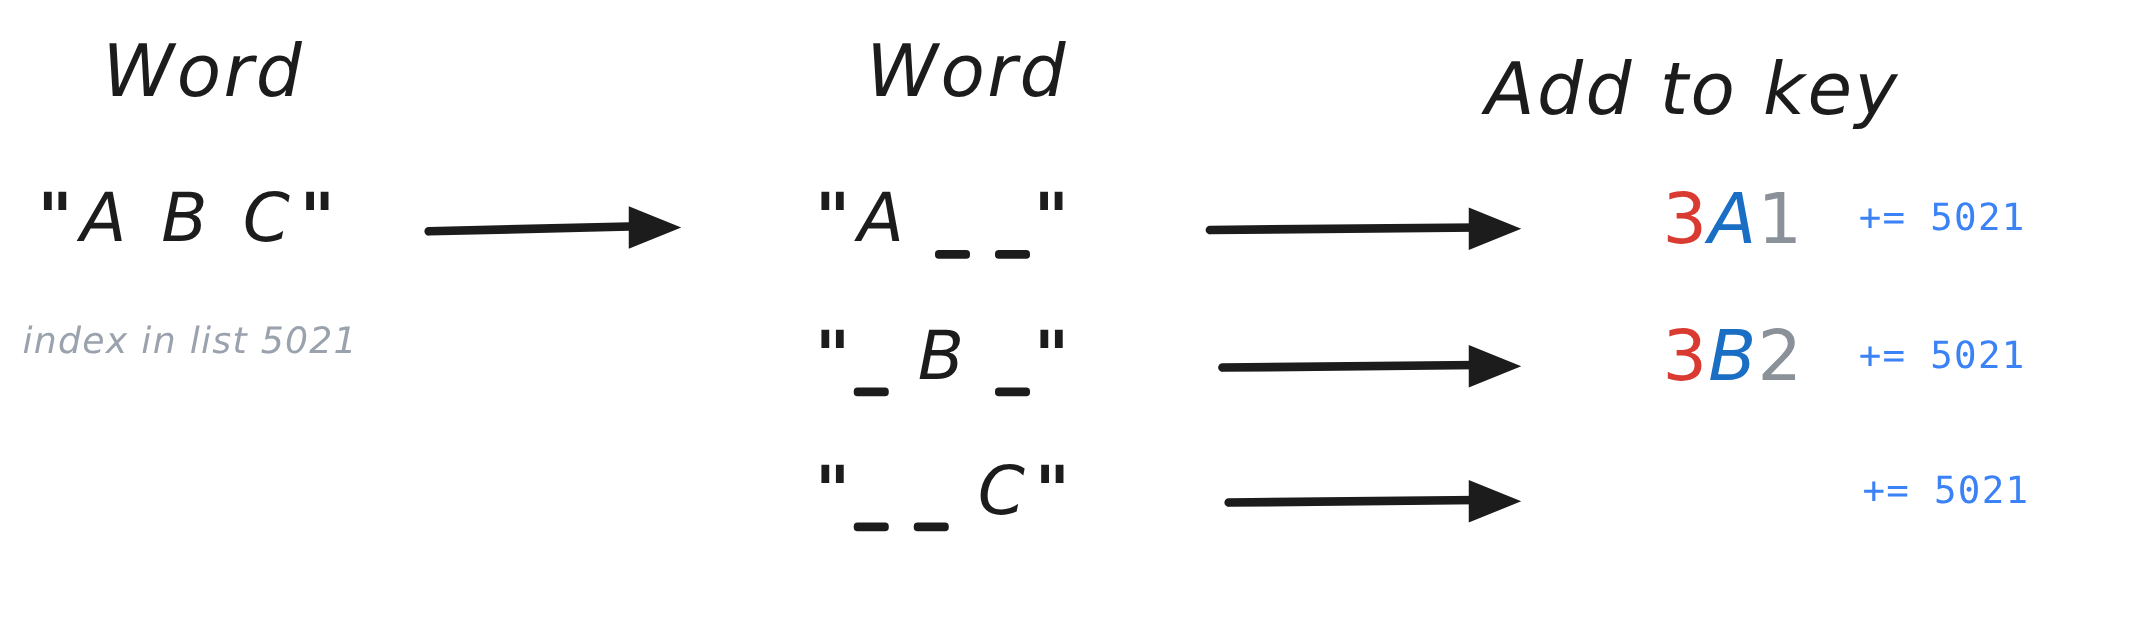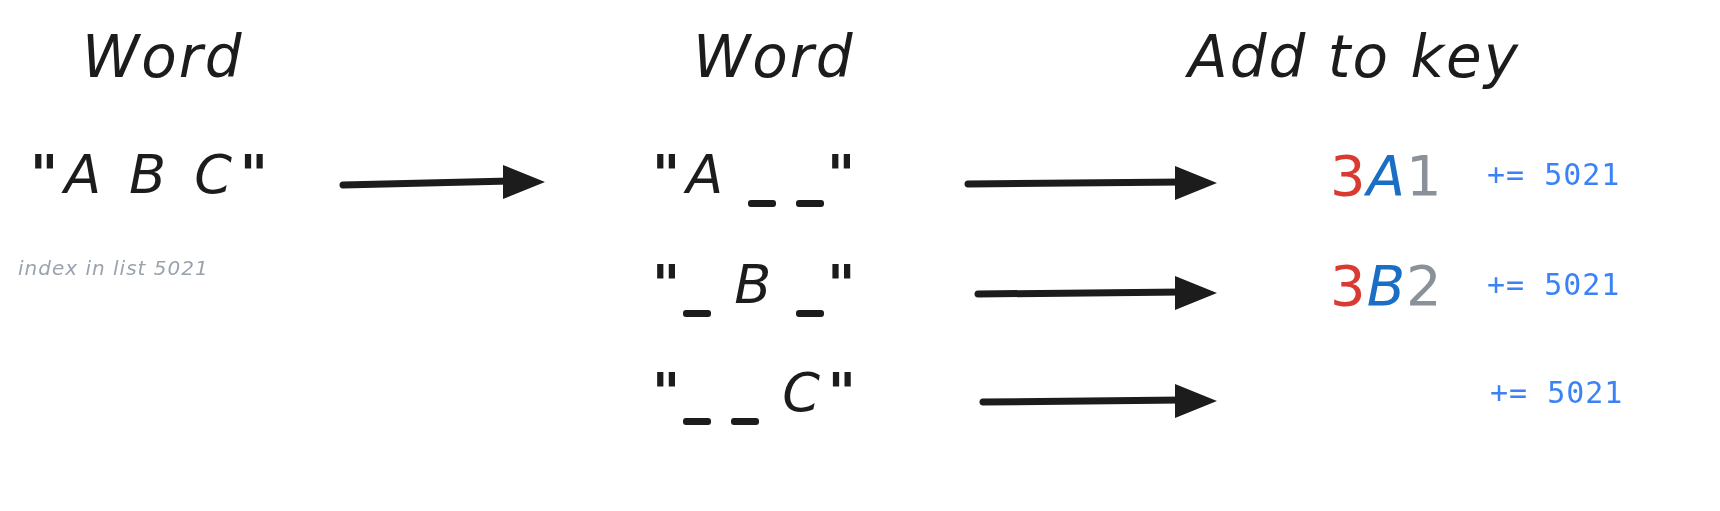--- a/index.html
+++ b/index.html
@@ -75,21 +75,21 @@
     background: #1c1c1c;
   }
   .word-string .sp {
     display: inline-block;
     width: 14px;
   }
 
   
   .subcaption {
     font-family: "DejaVu Sans", sans-serif;
-    font-size: 20px;
+    font-size: 29px;
     font-style: italic;
     letter-spacing: 1px;
     color: #9aa3ad;
     line-height: 1;
   }
 
   
   .key-token {
     font-family: "DejaVu Sans", sans-serif;
     font-size: 56px;
@@ -119,21 +119,21 @@
 </style>
 </head>
 <body>
 
 <div id="diagram">
 
   <div class="cell col-header" style="left:82px; top:28px;">Word</div>
 
   <div class="cell col-header" style="left:693px; top:28px;">Word</div>
 
-  <div class="cell col-header" style="left:1188px; top:28px;">Add to key</div>
+  <div class="cell col-header" style="left:1188px; top:42px;">Add to key</div>
 
   <div class="cell word-string" style="left:30px; top:148px;">
     <span class="q">"</span><span class="ltr">A</span><span class="sp"></span><span class="ltr">B</span><span class="sp"></span><span class="ltr">C</span><span class="q">"</span>
   </div>
 
   <div class="cell subcaption" style="left:18px; top:258px;">index in list 5021</div>
 
   <div class="arrow" style="left:340px; top:158px;">
     <svg width="215" height="50" viewBox="0 0 215 50">
       <path d="M3 27 L172 23" stroke="#1c1c1c" stroke-width="7" stroke-linecap="round" fill="none"></path>

